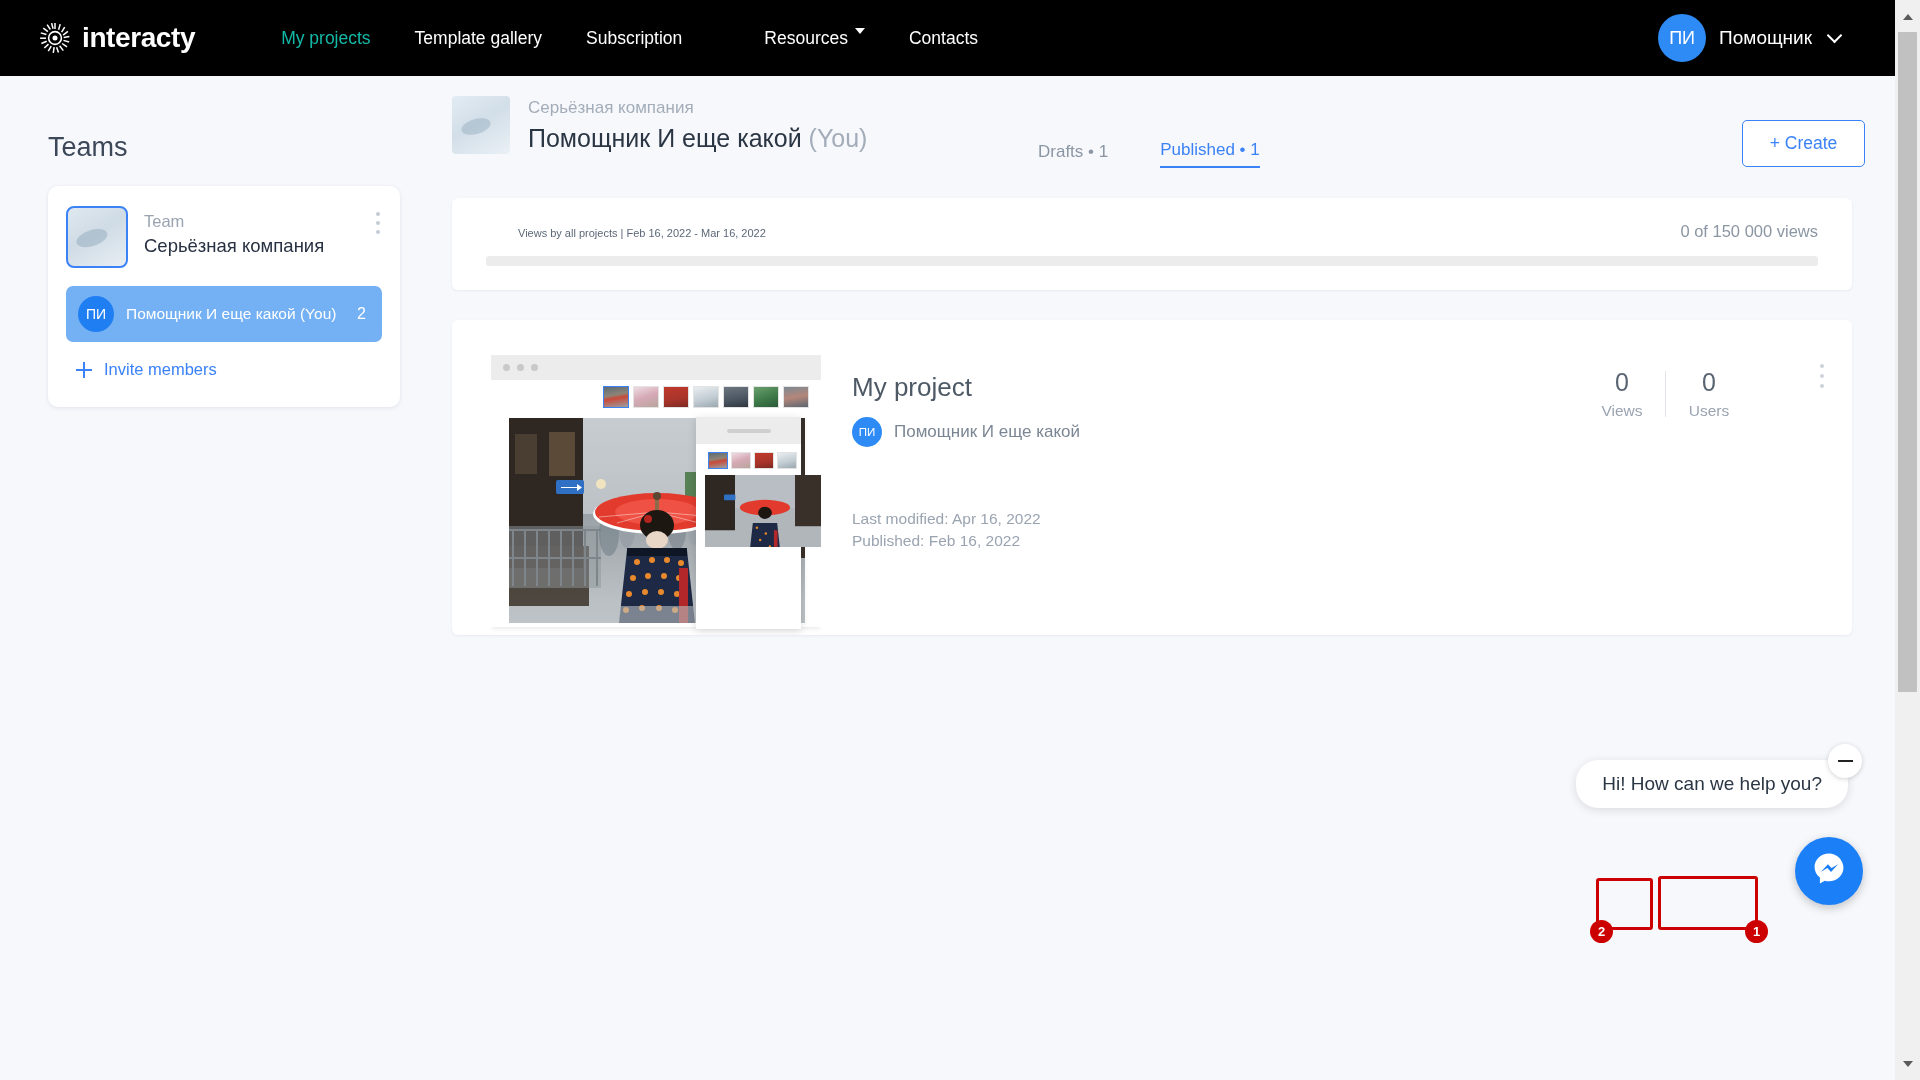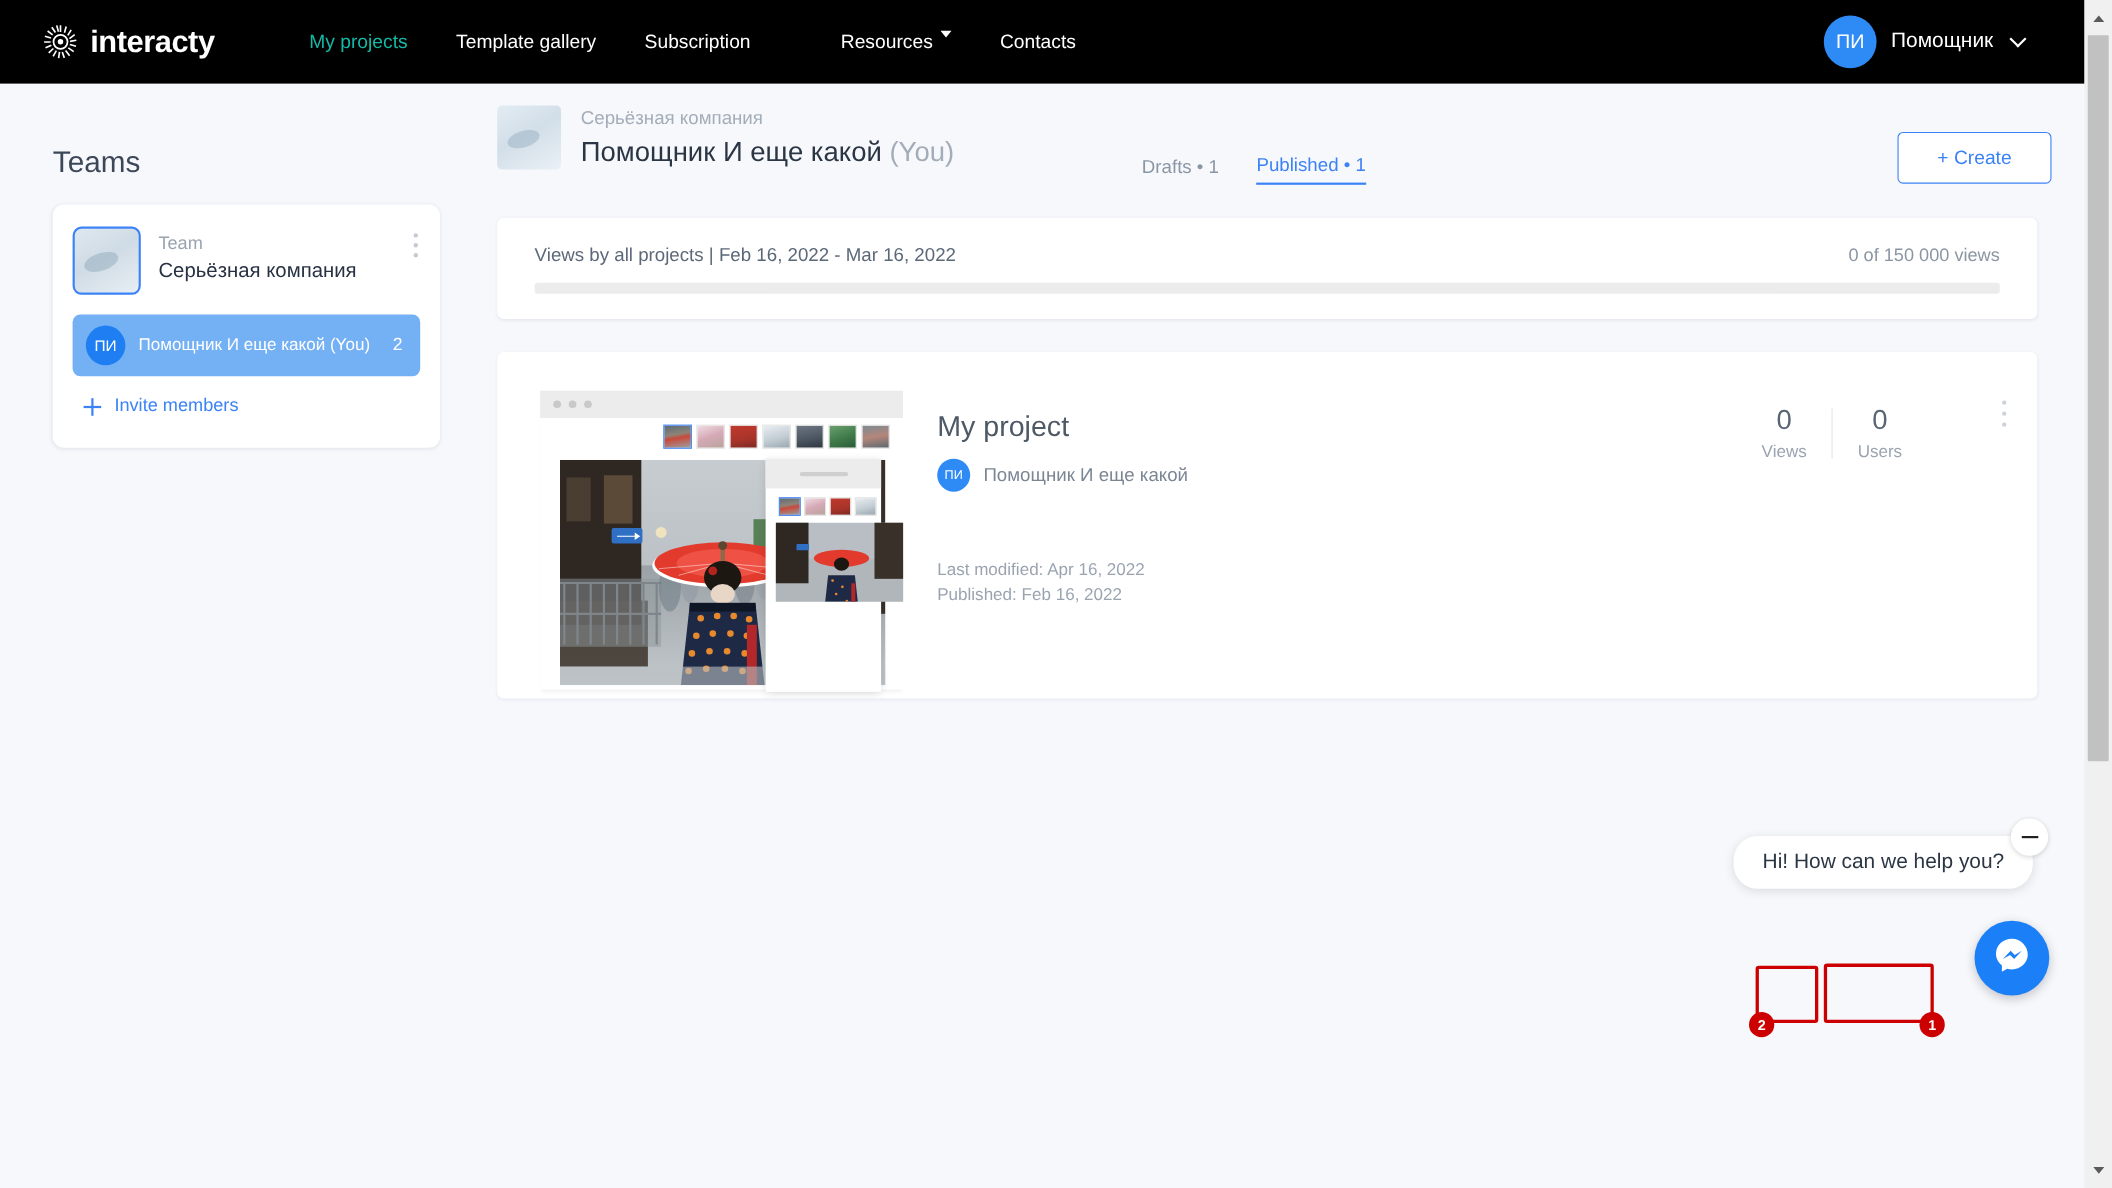--- a/index.html
+++ b/index.html
@@ -122,41 +122,41 @@
   }
   .ph-thumb::after{
     content:""; position:absolute; left:16%; top:40%; width:52%; height:26%;
     border-radius:50%; background:rgba(120,150,170,.32); transform:rotate(-16deg);
   }
   .ph-text { margin-left: 18px; }
   .ph-sub { font-size: 17px; color: #a3adb9; line-height: 1.3; }
   .ph-title { font-size: 25px; color: #2b3644; margin-top: 4px; }
   .ph-title .you { color: #a3adb9; }
 
-  .tabs { position: absolute; left: 1038px; top: 140px; display: flex; align-items: flex-end; gap: 34px; }
+  .tabs { position: absolute; left: 1038px; top: 140px; display: flex; align-items: flex-end; gap: 52px; }
   .tab { font-size: 17px; color: #8b96a3; padding-bottom: 6px; cursor: pointer; white-space: nowrap; }
   .tab.active { color: #3b82f6; border-bottom: 2px solid #3b82f6; }
 
   .create-btn {
     position: absolute; right: 55px; top: 120px;
-    width: 140px; height: 47px;
+    width: 123px; height: 47px;
     border: 1px solid #3b82f6; border-radius: 5px;
     background: #fff; color: #3b82f6; font-size: 17.5px;
     display: flex; align-items: center; justify-content: center; cursor: pointer;
   }
 
   
   .views-card {
     position: absolute; left: 452px; top: 198px;
     width: 1400px; height: 92px; background: #fff;
     border-radius: 6px; box-shadow: 0 1px 3px rgba(20,40,80,.07);
     padding: 24px 34px 0 34px;
   }
   .views-row { display: flex; justify-content: space-between; align-items: baseline; }
-  .views-left { font-size: 17px; color: #5c6878; }
+  .views-left { font-size: 11px; color: #5c6878; margin-left: 32px; }
   .views-right { font-size: 16.5px; color: #8b96a3; }
   .views-bar {
     margin-top: 15px; height: 10px; border-radius: 3px; background: #ececec;
   }
 
   
   .proj-card {
     position: absolute; left: 452px; top: 320px;
     width: 1400px; height: 315px; background: #fff;
     border-radius: 6px; box-shadow: 0 1px 3px rgba(20,40,80,.07);

